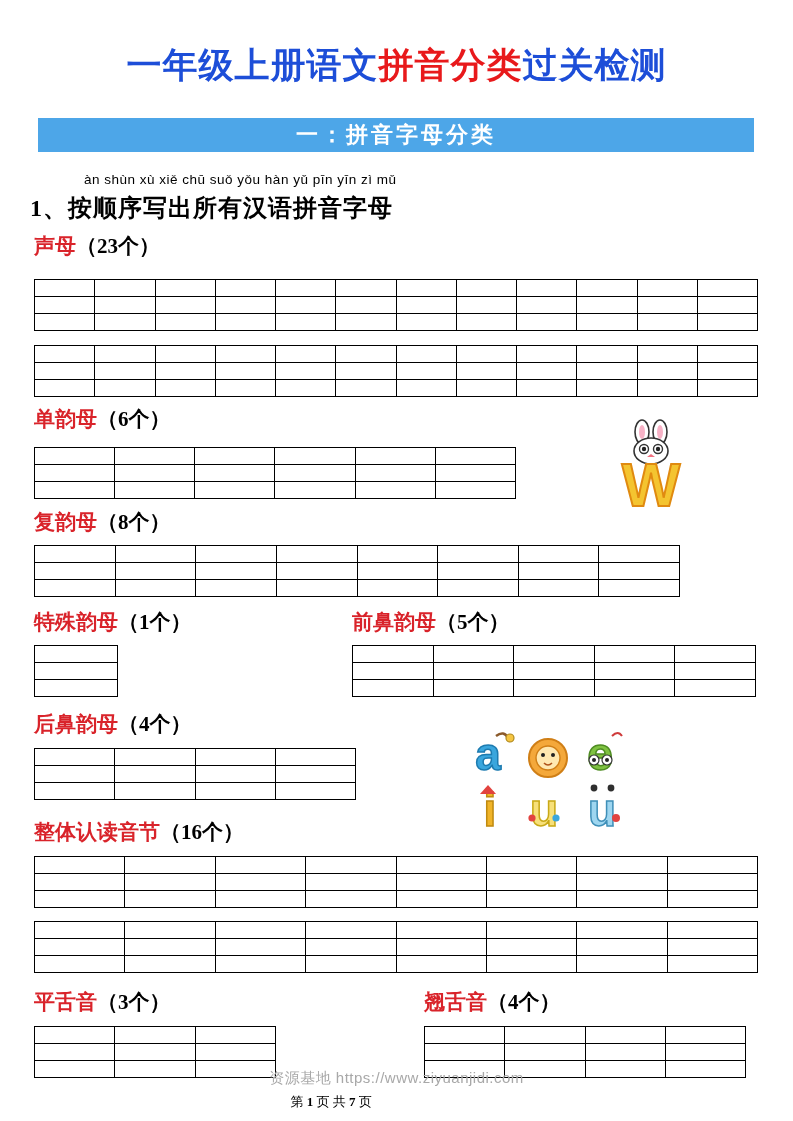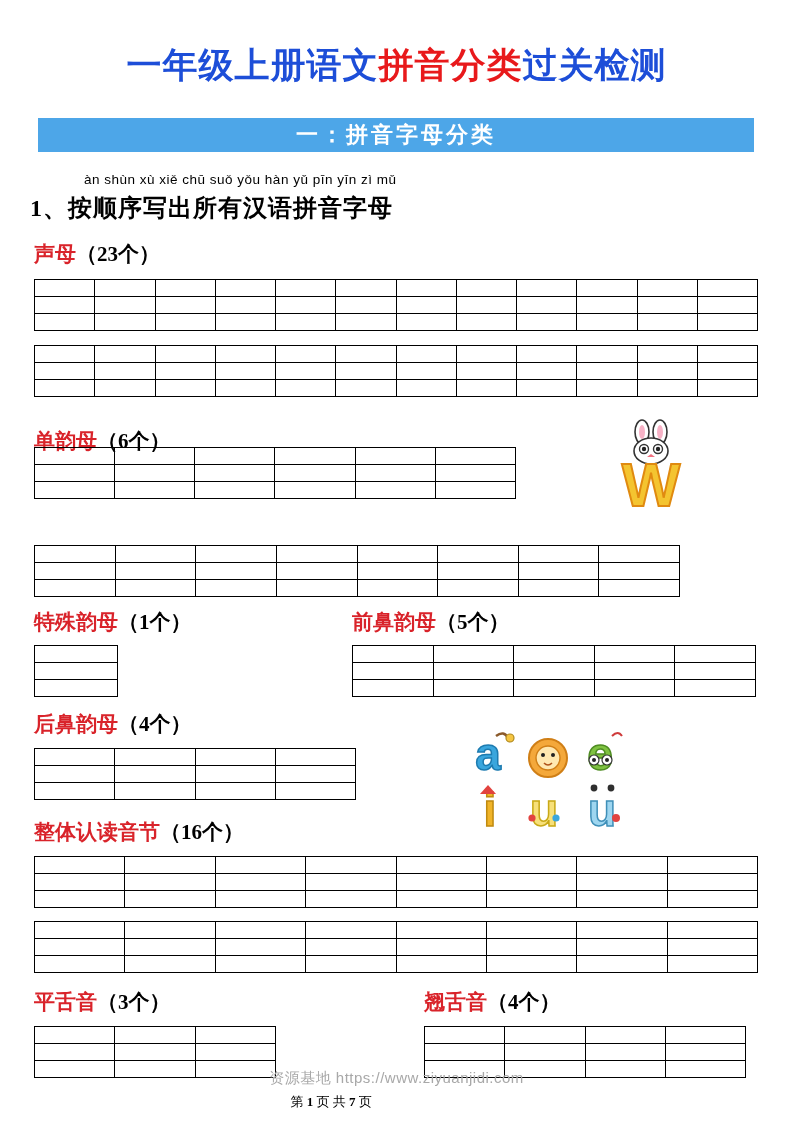--- a/index.html
+++ b/index.html
@@ -153,21 +153,21 @@
     <span class="blk">一年级上册语文</span><span class="red">拼音分类</span><span class="blk">过关检测</span>
   </div>
 
   <div class="banner">
     <span class="banner-text">一：拼音字母分类</span>
   </div>
 
   <div class="pinyin-line">àn shùn xù  xiě chū suǒ yǒu hàn  yǔ  pīn yīn  zì   mǔ</div>
   <div class="q1">1、按顺序写出所有汉语拼音字母</div>
 
-  <div class="glabel" style="left:34px; top:240px;font-family:Liberation Serif, serif;">
+  <div class="glabel" style="left:34px; top:232px;font-family:Liberation Serif, serif;">
     <span class="name">声母</span><span class="cnt">（23个）</span>
   </div>
   <table class="grid" style="left:34px; top:279px; width:724px;">
     <tbody>
         <tr>
       <td></td>
           <td></td>
           <td></td>
           <td></td>
       <td></td>
@@ -249,21 +249,21 @@
           <td></td>
           <td></td>
       <td></td>
           <td></td>
           <td></td>
           <td></td>
     </tr>
   </tbody>
     </table>
 
-  <div class="glabel" style="left:34px; top:427px;">
+  <div class="glabel" style="left:34px; top:405px;">
     <span class="name">单韵母</span><span class="cnt">（6个）</span>
   </div>
   <table class="grid" style="left:34px; top:447px; width:482px;">
     <tbody>
         <tr>
       <td></td>
           <td></td>
           <td></td>
       <td></td>
           <td></td>
@@ -295,20 +295,23 @@
     <ellipse cx="64" cy="14" rx="3" ry="7" fill="#f7b2c6"></ellipse>
     <ellipse cx="55" cy="33" rx="17" ry="13" fill="#ffffff" stroke="#333" stroke-width="1.6"></ellipse>
     <circle cx="48" cy="31" r="4.5" fill="#ffffff" stroke="#333" stroke-width="1.4"></circle>
     <circle cx="62" cy="31" r="4.5" fill="#ffffff" stroke="#333" stroke-width="1.4"></circle>
     <circle cx="48" cy="31" r="2.2" fill="#222"></circle>
     <circle cx="62" cy="31" r="2.2" fill="#222"></circle>
     <path d="M55 36 l-4 3 h8 z" fill="#f0707f"></path>
     <text x="55" y="88" font-family="Liberation Sans, sans-serif" font-size="62" font-weight="bold" fill="#f4c430" stroke="#e08a10" stroke-width="2" text-anchor="middle">W</text>
   </svg>
 
+  <div class="glabel" style="left:34px; top:508px;">
+    <span class="name">复韵母</span><span class="cnt">（8个）</span>
+  </div>
   <table class="grid" style="left:34px; top:545px; width:646px;">
     <tbody>
         <tr>
       <td></td>
           <td></td>
           <td></td>
           <td></td>
       <td></td>
           <td></td>
           <td></td>

